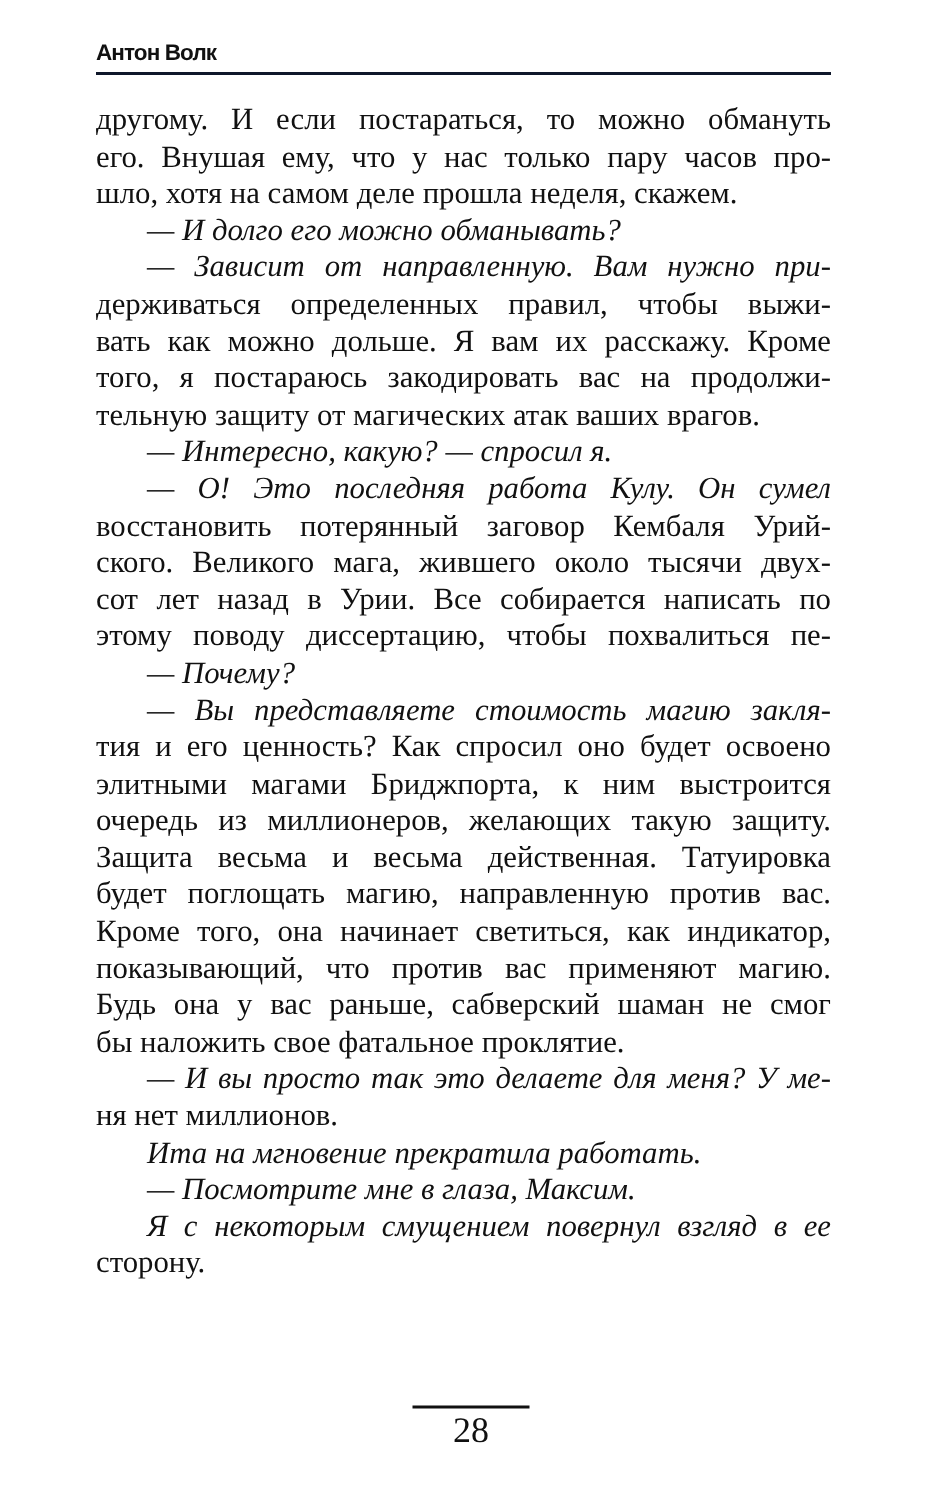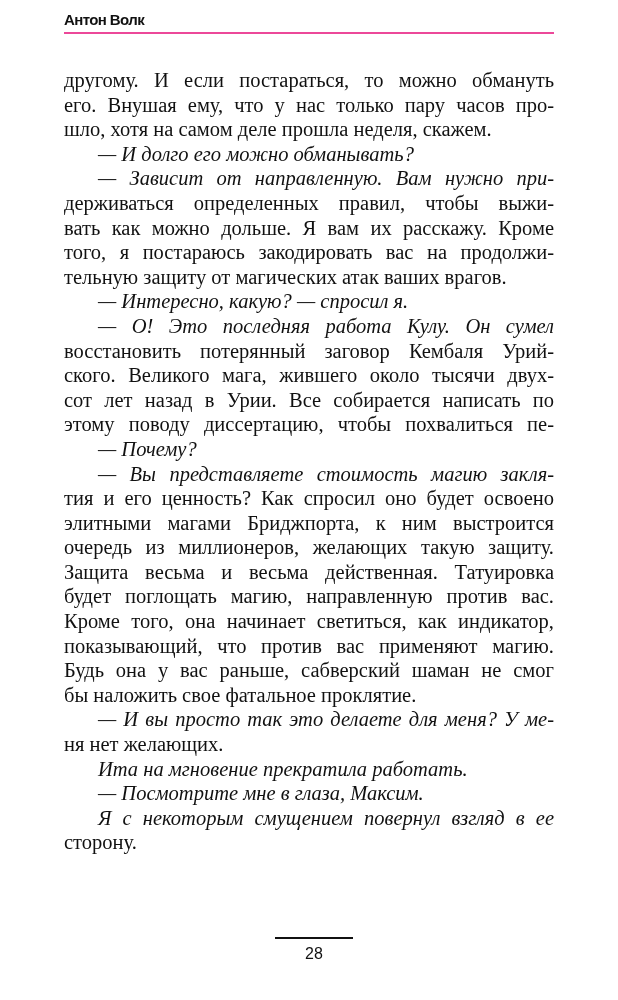--- a/index.html
+++ b/index.html
@@ -10,24 +10,24 @@
     body {
       width: 618px;
       height: 1000px;
       position: relative;
       overflow: hidden;
       color: #111111;
     }
     .running-head {
       position: absolute;
       left: 64px;
-      top: 8px;
+      top: 24px;
       width: 490px;
       height: 24px;
-      border-bottom: 2px solid #ec4899;
+      border-bottom: 2px solid #0f172a;
     }
     .running-head .author {
       position: absolute;
       left: 0;
       top: 3px;
       font-family: "Liberation Sans", sans-serif;
       font-weight: bold;
       font-size: 15px;
       letter-spacing: -0.6px;
       line-height: 18px;
@@ -59,22 +59,22 @@
       position: absolute;
       left: 275px;
       top: 937px;
       width: 78px;
       border-top: 2px solid #111111;
       text-align: center;
     }
     .page-number {
       display: block;
       margin-top: 4px;
-      font-family: Liberation Sans, sans-serif;
-      font-size: 16px;
+      font-family: Liberation Serif, serif;
+      font-size: 24px;
       line-height: 22px;
     }
   </style>
 </head>
 <body>
 
 <div class="running-head">
   <span class="author">Антон Волк</span>
 </div>
 
@@ -99,21 +99,21 @@
     <span class="line">тия и его ценность? Как спросил оно будет освоено</span>
     <span class="line">элитными магами Бриджпорта, к ним выстроится</span>
     <span class="line">очередь из миллионеров, желающих такую защиту.</span>
     <span class="line">Защита весьма и весьма действенная. Татуировка</span>
     <span class="line">будет поглощать магию, направленную против вас.</span>
     <span class="line">Кроме того, она начинает светиться, как индикатор,</span>
     <span class="line">показывающий, что против вас применяют магию.</span>
     <span class="line">Будь она у вас раньше, сабверский шаман не смог</span>
     <span class="line last">бы наложить свое фатальное проклятие.</span>
     <span class="line indent">— И вы просто так это делаете для меня? У ме-</span>
-    <span class="line last">ня нет желающих.</span>
+    <span class="line last">ня нет миллионов.</span>
     <span class="line indent last">Ита на мгновение прекратила работать.</span>
     <span class="line indent last">— Посмотрите мне в глаза, Максим.</span>
     <span class="line indent">Я с некоторым смущением повернул взгляд в ее</span>
     <span class="line last">сторону.</span>
   </div>
 
 <div class="page-footer">
   <span class="page-number">28</span>
 </div>
 

